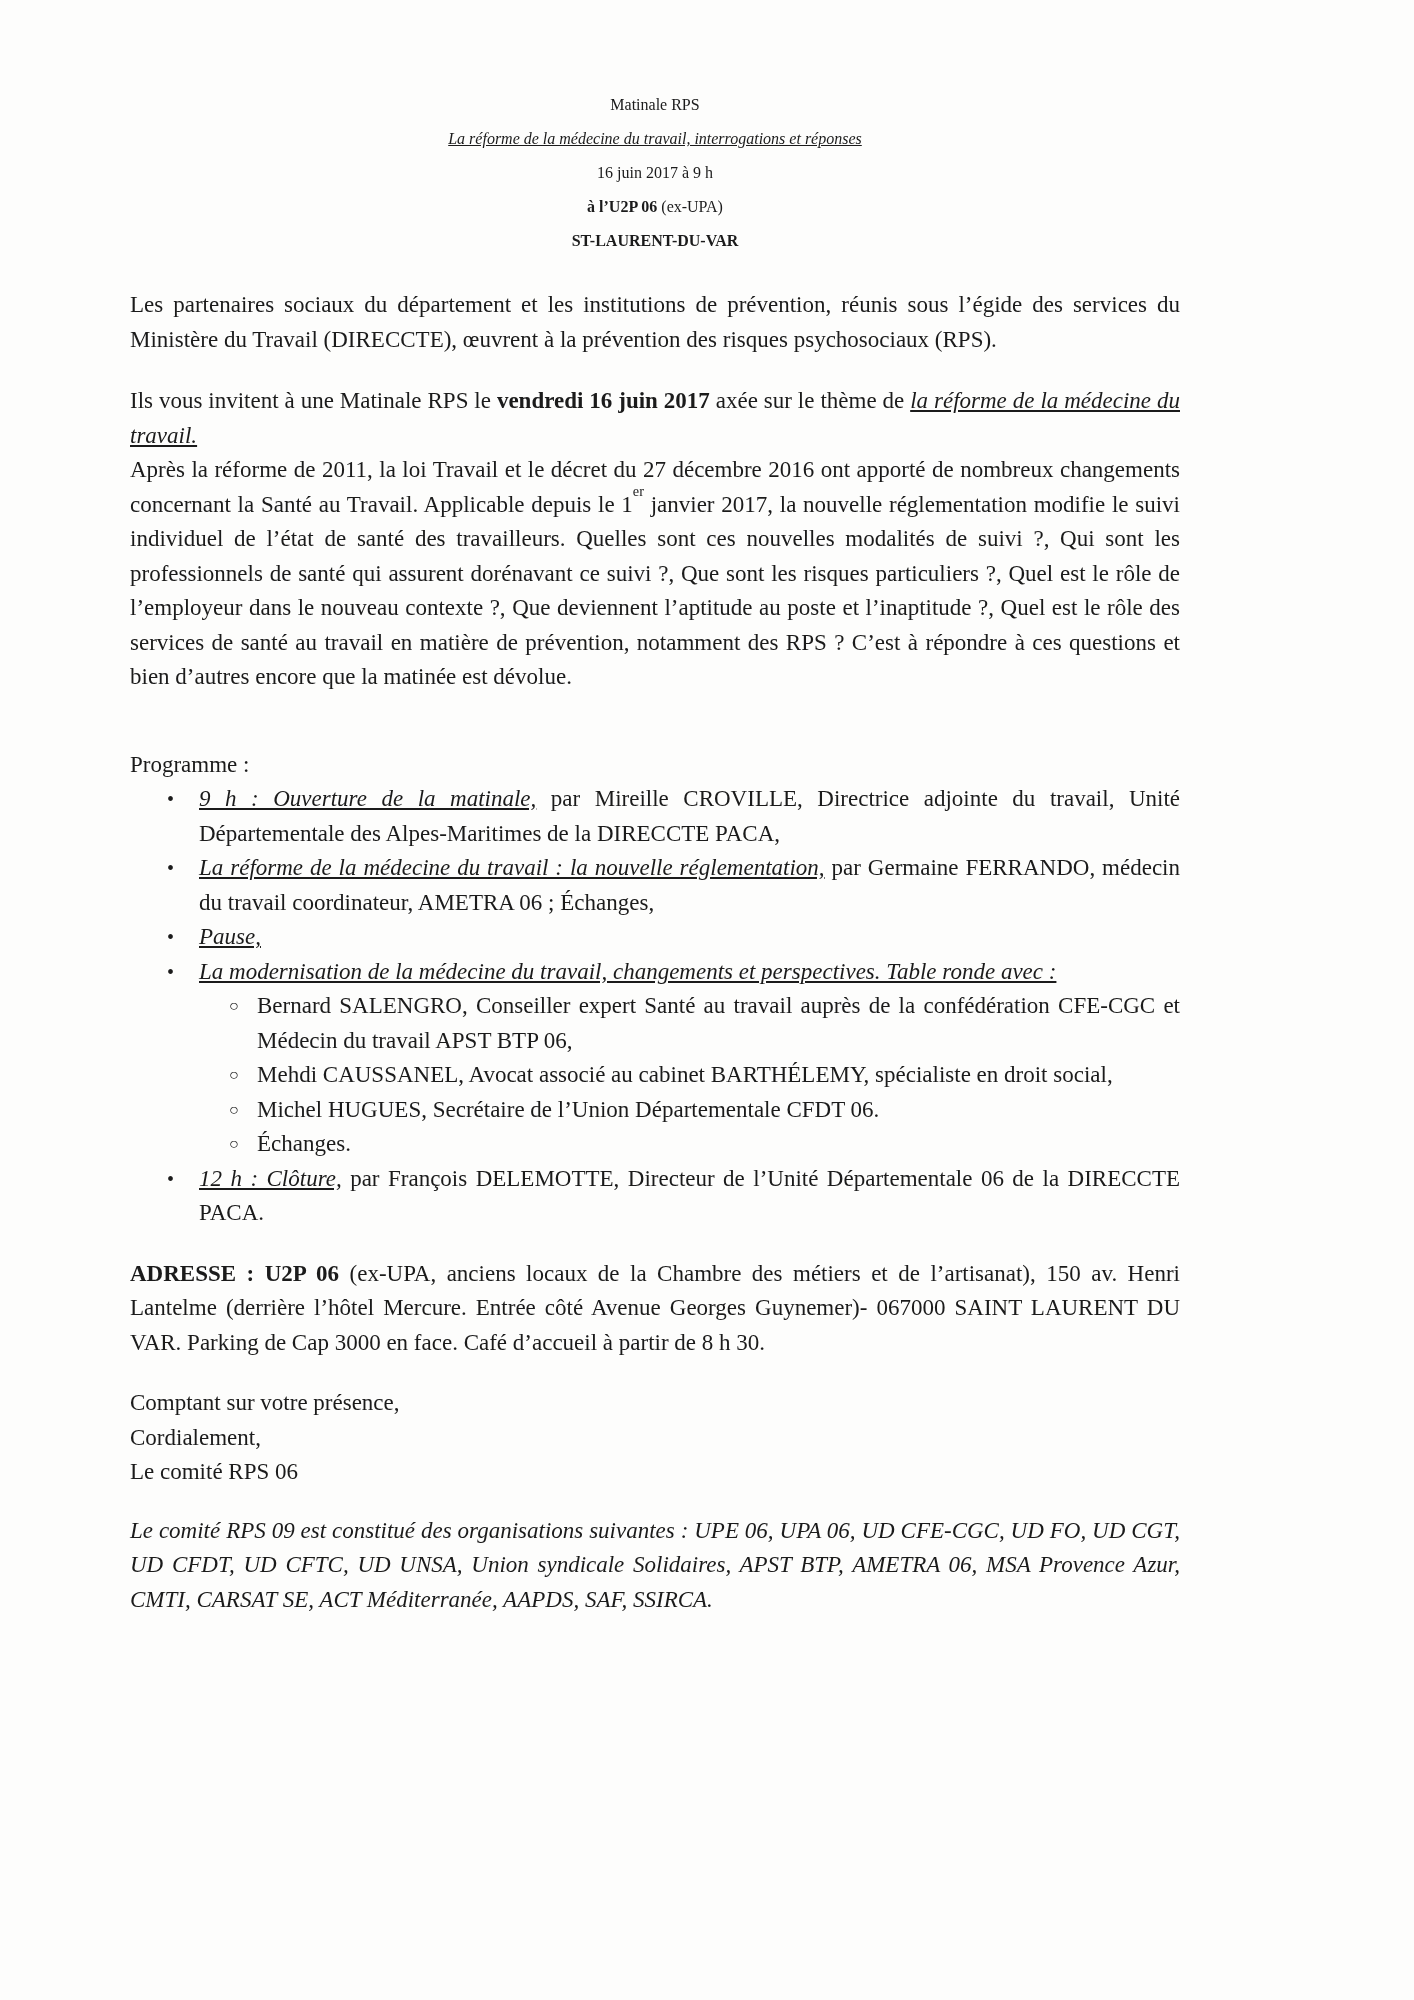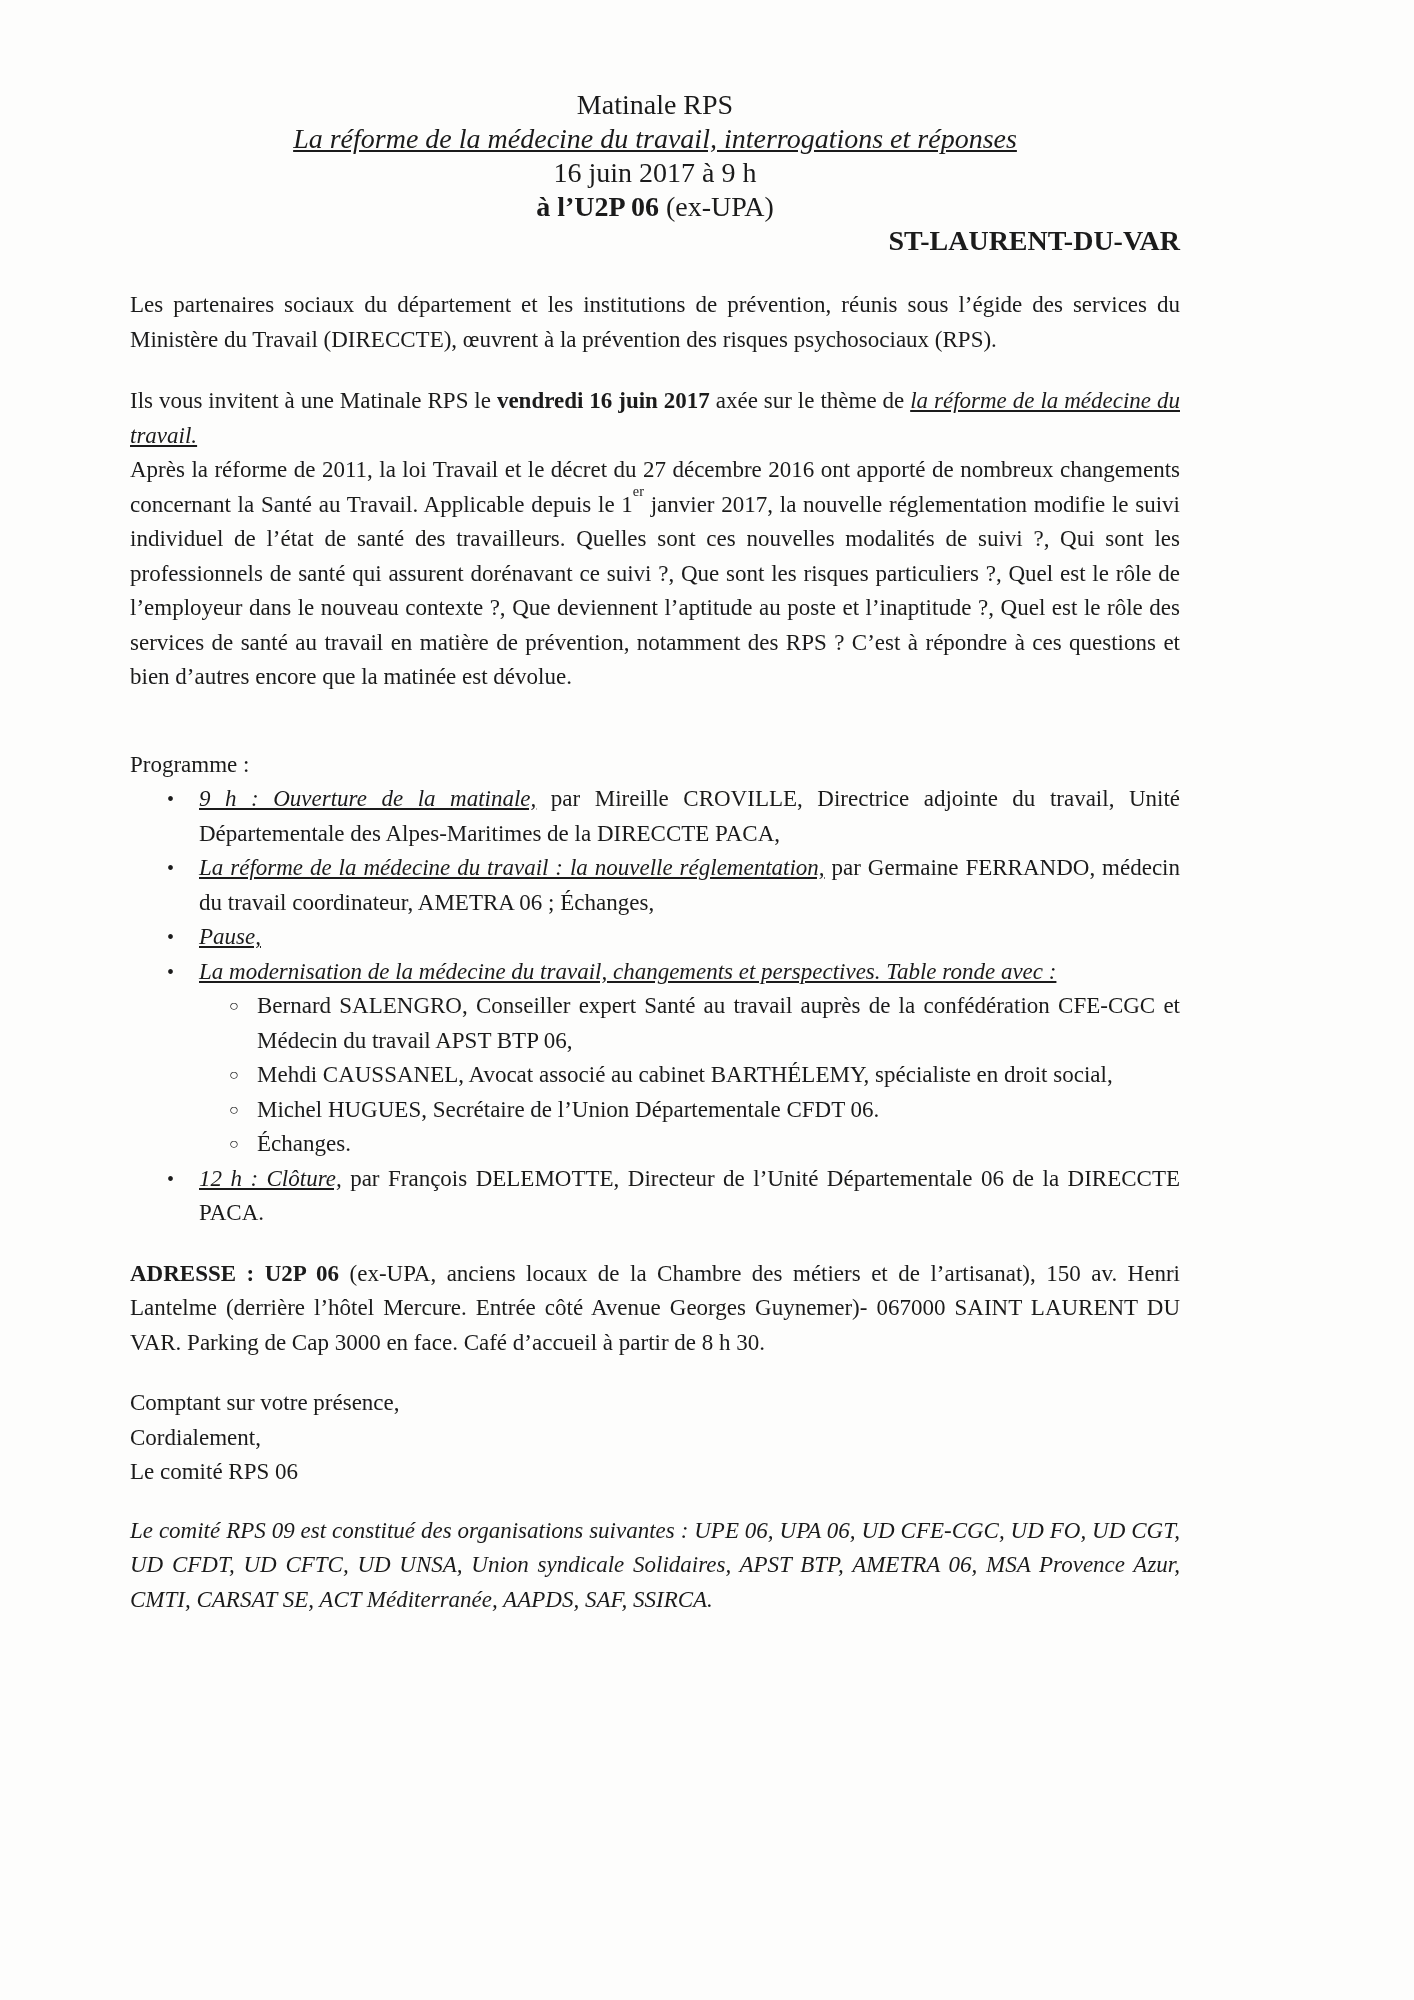--- a/index.html
+++ b/index.html
@@ -13,25 +13,25 @@
     box-sizing:border-box;
     padding-top:88px;
   }
   .content{
     margin-left:130px;
     width:1050px;
     font-size:23px;
     line-height:34.5px;
   }
   p{margin:0;}
-  .bold{font-weight:bold;text-align:right;}
+  .bold{font-weight:bold;}
   .italic{font-style:italic;text-decoration:underline;}
   .doc-header{
     text-align:center;
-    font-size:28px;
+    font-size:16px;
     line-height:34px;
   }
   .para{text-align:justify;}
   .intro-para{margin-top:30px;}
   .invite-block{margin-top:27px;}
   .programme-label{margin-top:53px;}
   ul.bullets{list-style:none;margin:0;padding:0;}
   li.b-item{display:flex;align-items:flex-start;}
   .m1{flex:0 0 32px;margin-left:37px;font-size:20px;}
   .b-text{flex:1;text-align:justify;}

